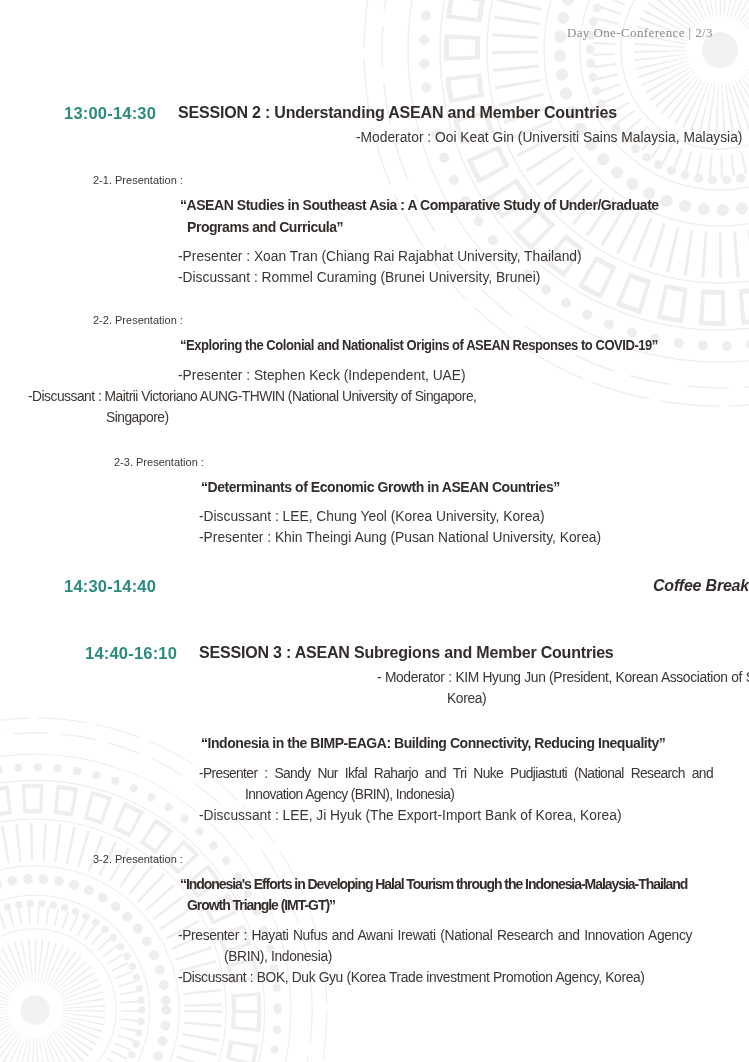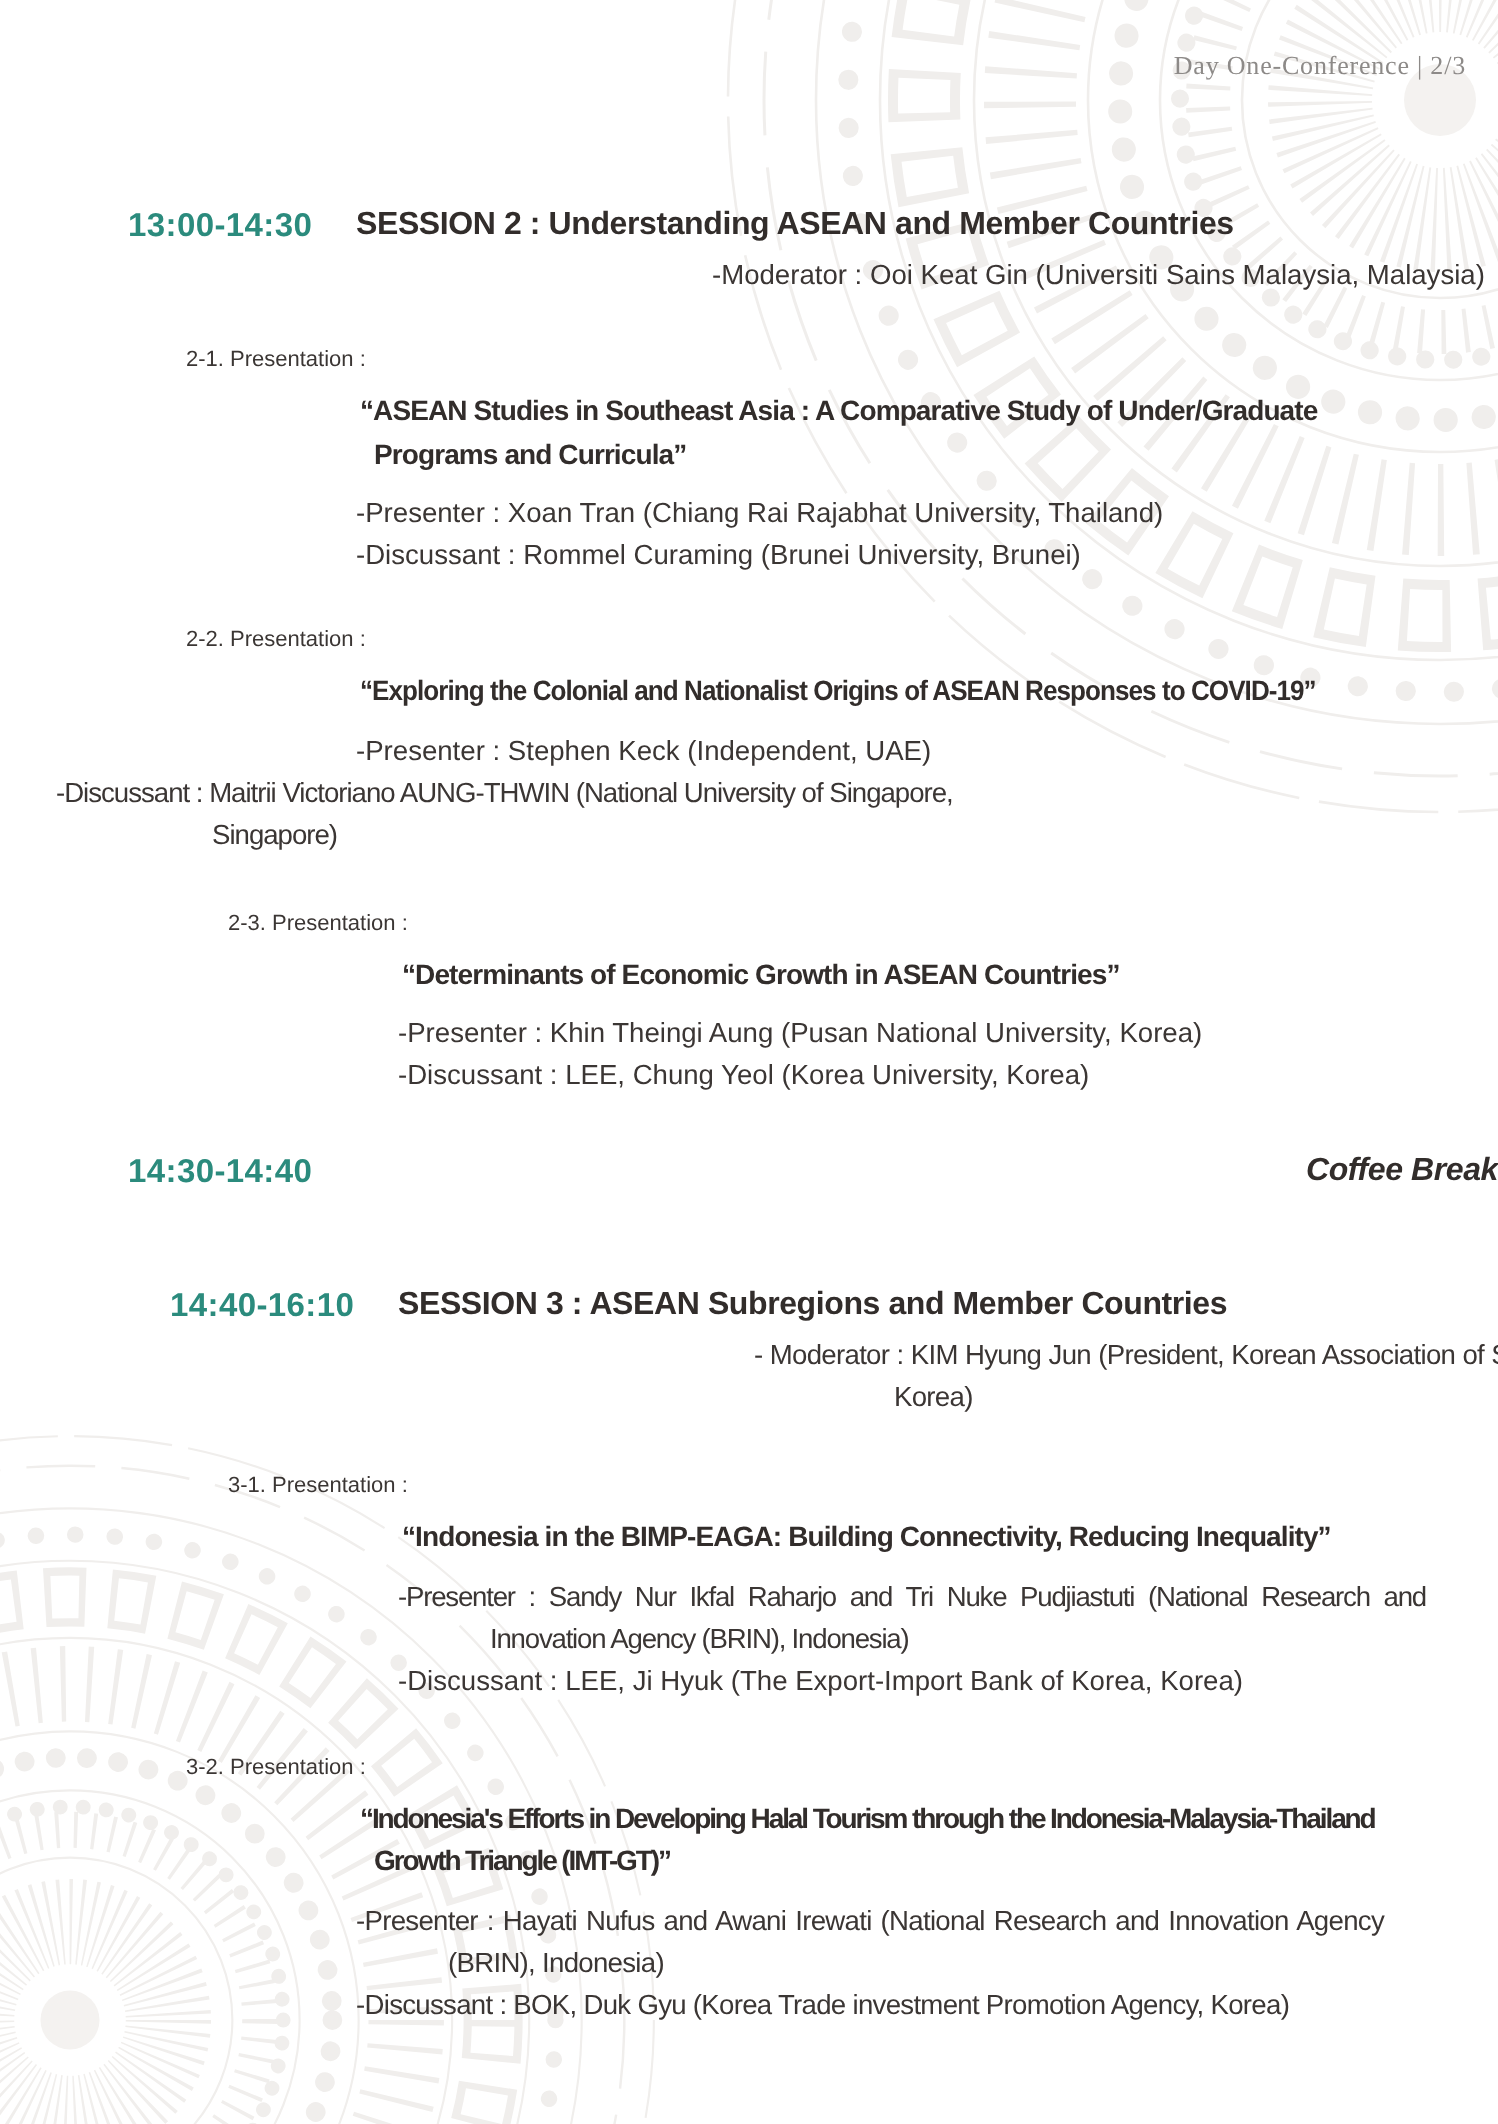--- a/index.html
+++ b/index.html
@@ -18,21 +18,21 @@
     margin:0 auto;
     background:#ffffff;
     overflow:hidden;
     font-family:"Liberation Sans", sans-serif;
     color:var(--body-text);
   }
   .orn{position:absolute;pointer-events:none;z-index:0;}
   .orn-tr{left:270px;top:-400px;width:900px;height:900px;}
   .orn-bl{left:-289px;top:686px;width:648px;height:648px;}
   .page-header{
-    position:absolute;top:25px;right:16px;z-index:2;
+    position:absolute;top:25px;right:36px;z-index:2;
     font-family:"Liberation Serif", serif;
     font-size:13px;letter-spacing:.4px;
     color:var(--header-text);
   }
   .schedule{position:absolute;left:0;top:102px;width:749px;z-index:1;}
   .session-row{position:relative;padding-left:178px;}
   .session-time{
     position:absolute;left:64px;top:2px;
     color:var(--accent);font-weight:bold;
     font-size:16.5px;letter-spacing:.2px;white-space:nowrap;
@@ -131,37 +131,36 @@
     <div class="pres">
       <div class="pres-label">2-2. Presentation :</div>
       <div class="paper-title squeeze">“Exploring the Colonial and Nationalist Origins of ASEAN Responses to COVID-19”</div>
       <div class="person">-Presenter : Stephen Keck (Independent, UAE)</div>
       <div class="person tight50">-Discussant : Maitrii Victoriano AUNG-THWIN (National University of Singapore, Singapore)</div>
     </div>
 
     <div class="pres mt-24">
       <div class="pres-label">2-3. Presentation :</div>
       <div class="paper-title">“Determinants of Economic Growth in ASEAN Countries”</div>
+      <div class="person">-Discussant : LEE, Chung Yeol (Korea University, Korea)</div>
       <div class="person">-Presenter : Khin Theingi Aung (Pusan National University, Korea)</div>
-      <div class="person">-Discussant : LEE, Chung Yeol (Korea University, Korea)</div>
     </div>
 
     <div class="session-row mt-27">
       <span class="session-time">14:30-14:40</span>
       <div class="break-title">Coffee Break</div>
     </div>
 
     <div class="session-row mt-45">
       <span class="session-time">14:40-16:10</span>
       <div class="session-title">SESSION 3 : ASEAN Subregions and Member Countries</div>
       <div class="person moderator hang-70 justify tight35">- Moderator : KIM Hyung Jun (President, Korean Association of Southeast Asian Studies, Korea)</div>
     </div>
 
     <div class="pres mt-24">
-      <div class="pres-label">3-1. Presentation :</div>
       <div class="paper-title nowrap">“Indonesia in the BIMP-EAGA: Building Connectivity, Reducing Inequality”</div>
       <div class="person hang-45 justify tight60">-Presenter : Sandy Nur Ikfal Raharjo and Tri Nuke Pudjiastuti (National Research and Innovation Agency (BRIN), Indonesia)</div>
       <div class="person">-Discussant : LEE, Ji Hyuk (The Export-Import Bank of Korea, Korea)</div>
     </div>
 
     <div class="pres mt-23">
       <div class="pres-label">3-2. Presentation :</div>
       <div class="paper-title paper-tight">“Indonesia's Efforts in Developing Halal Tourism through the Indonesia-Malaysia-Thailand Growth Triangle (IMT-GT)”</div>
       <div class="person hang-45 justify tight35">-Presenter : Hayati Nufus and Awani Irewati (National Research and Innovation Agency (BRIN), Indonesia)</div>
       <div class="person tight35">-Discussant : BOK, Duk Gyu (Korea Trade investment Promotion Agency, Korea)</div>

